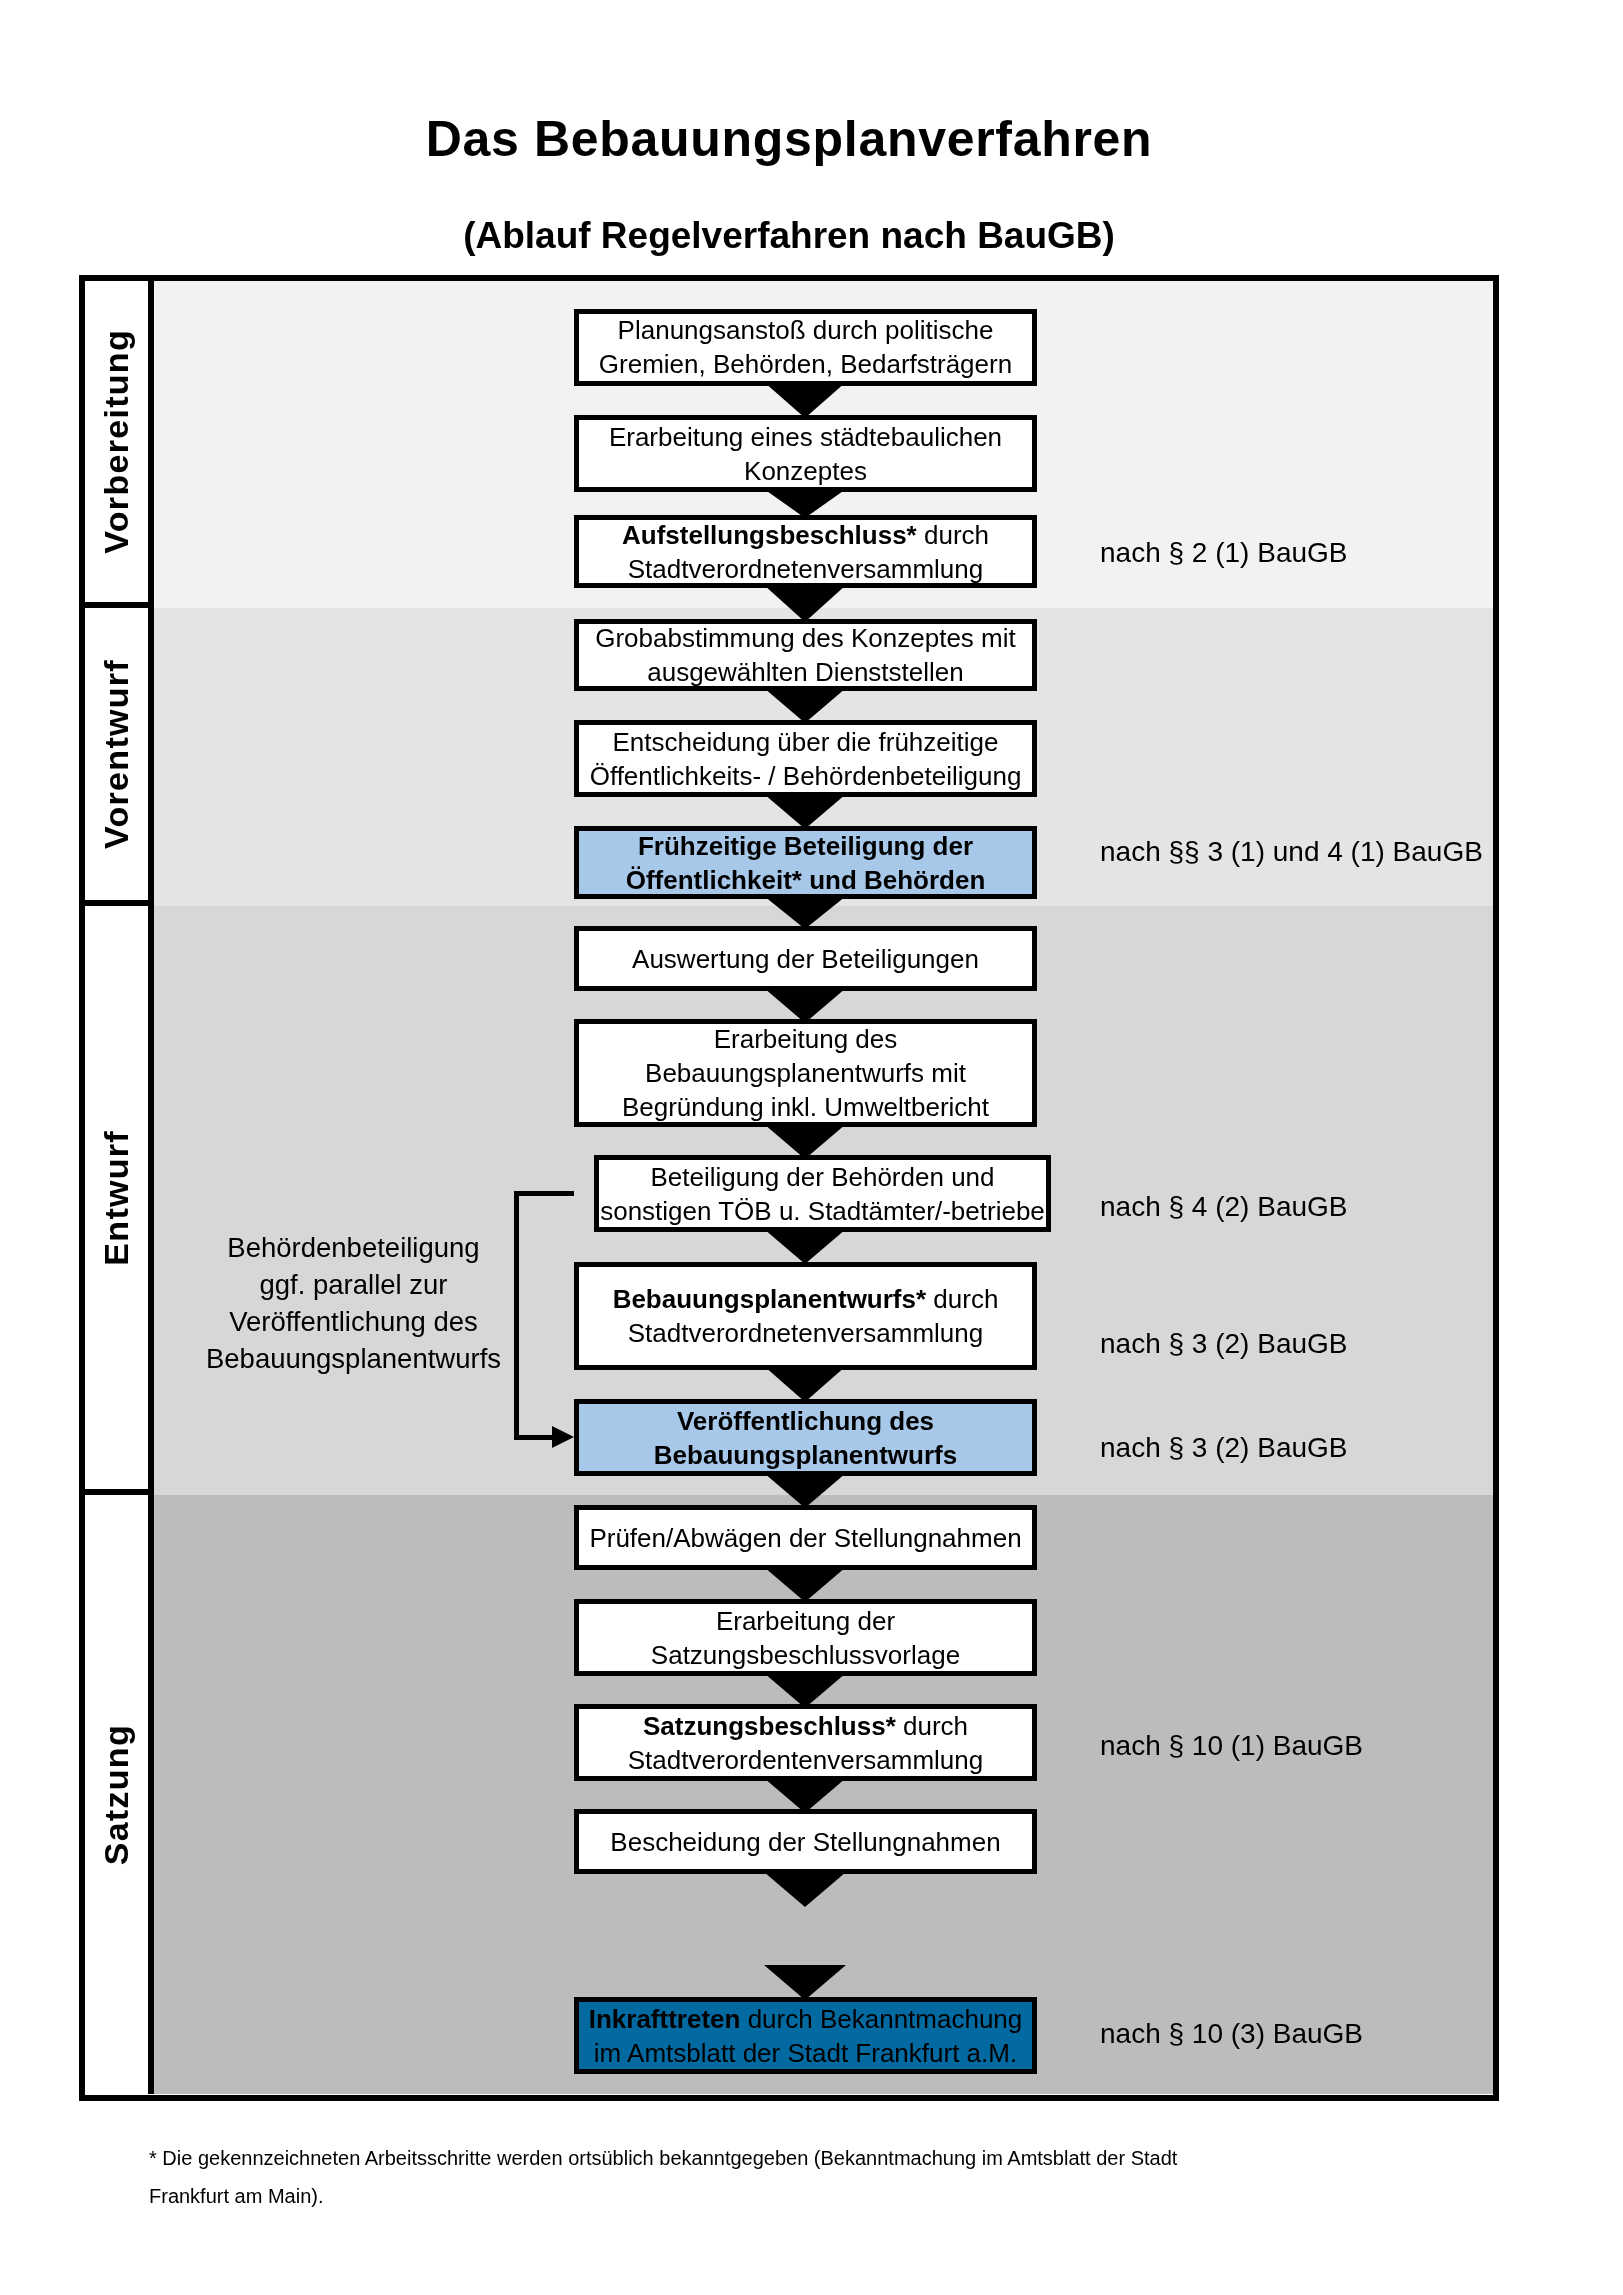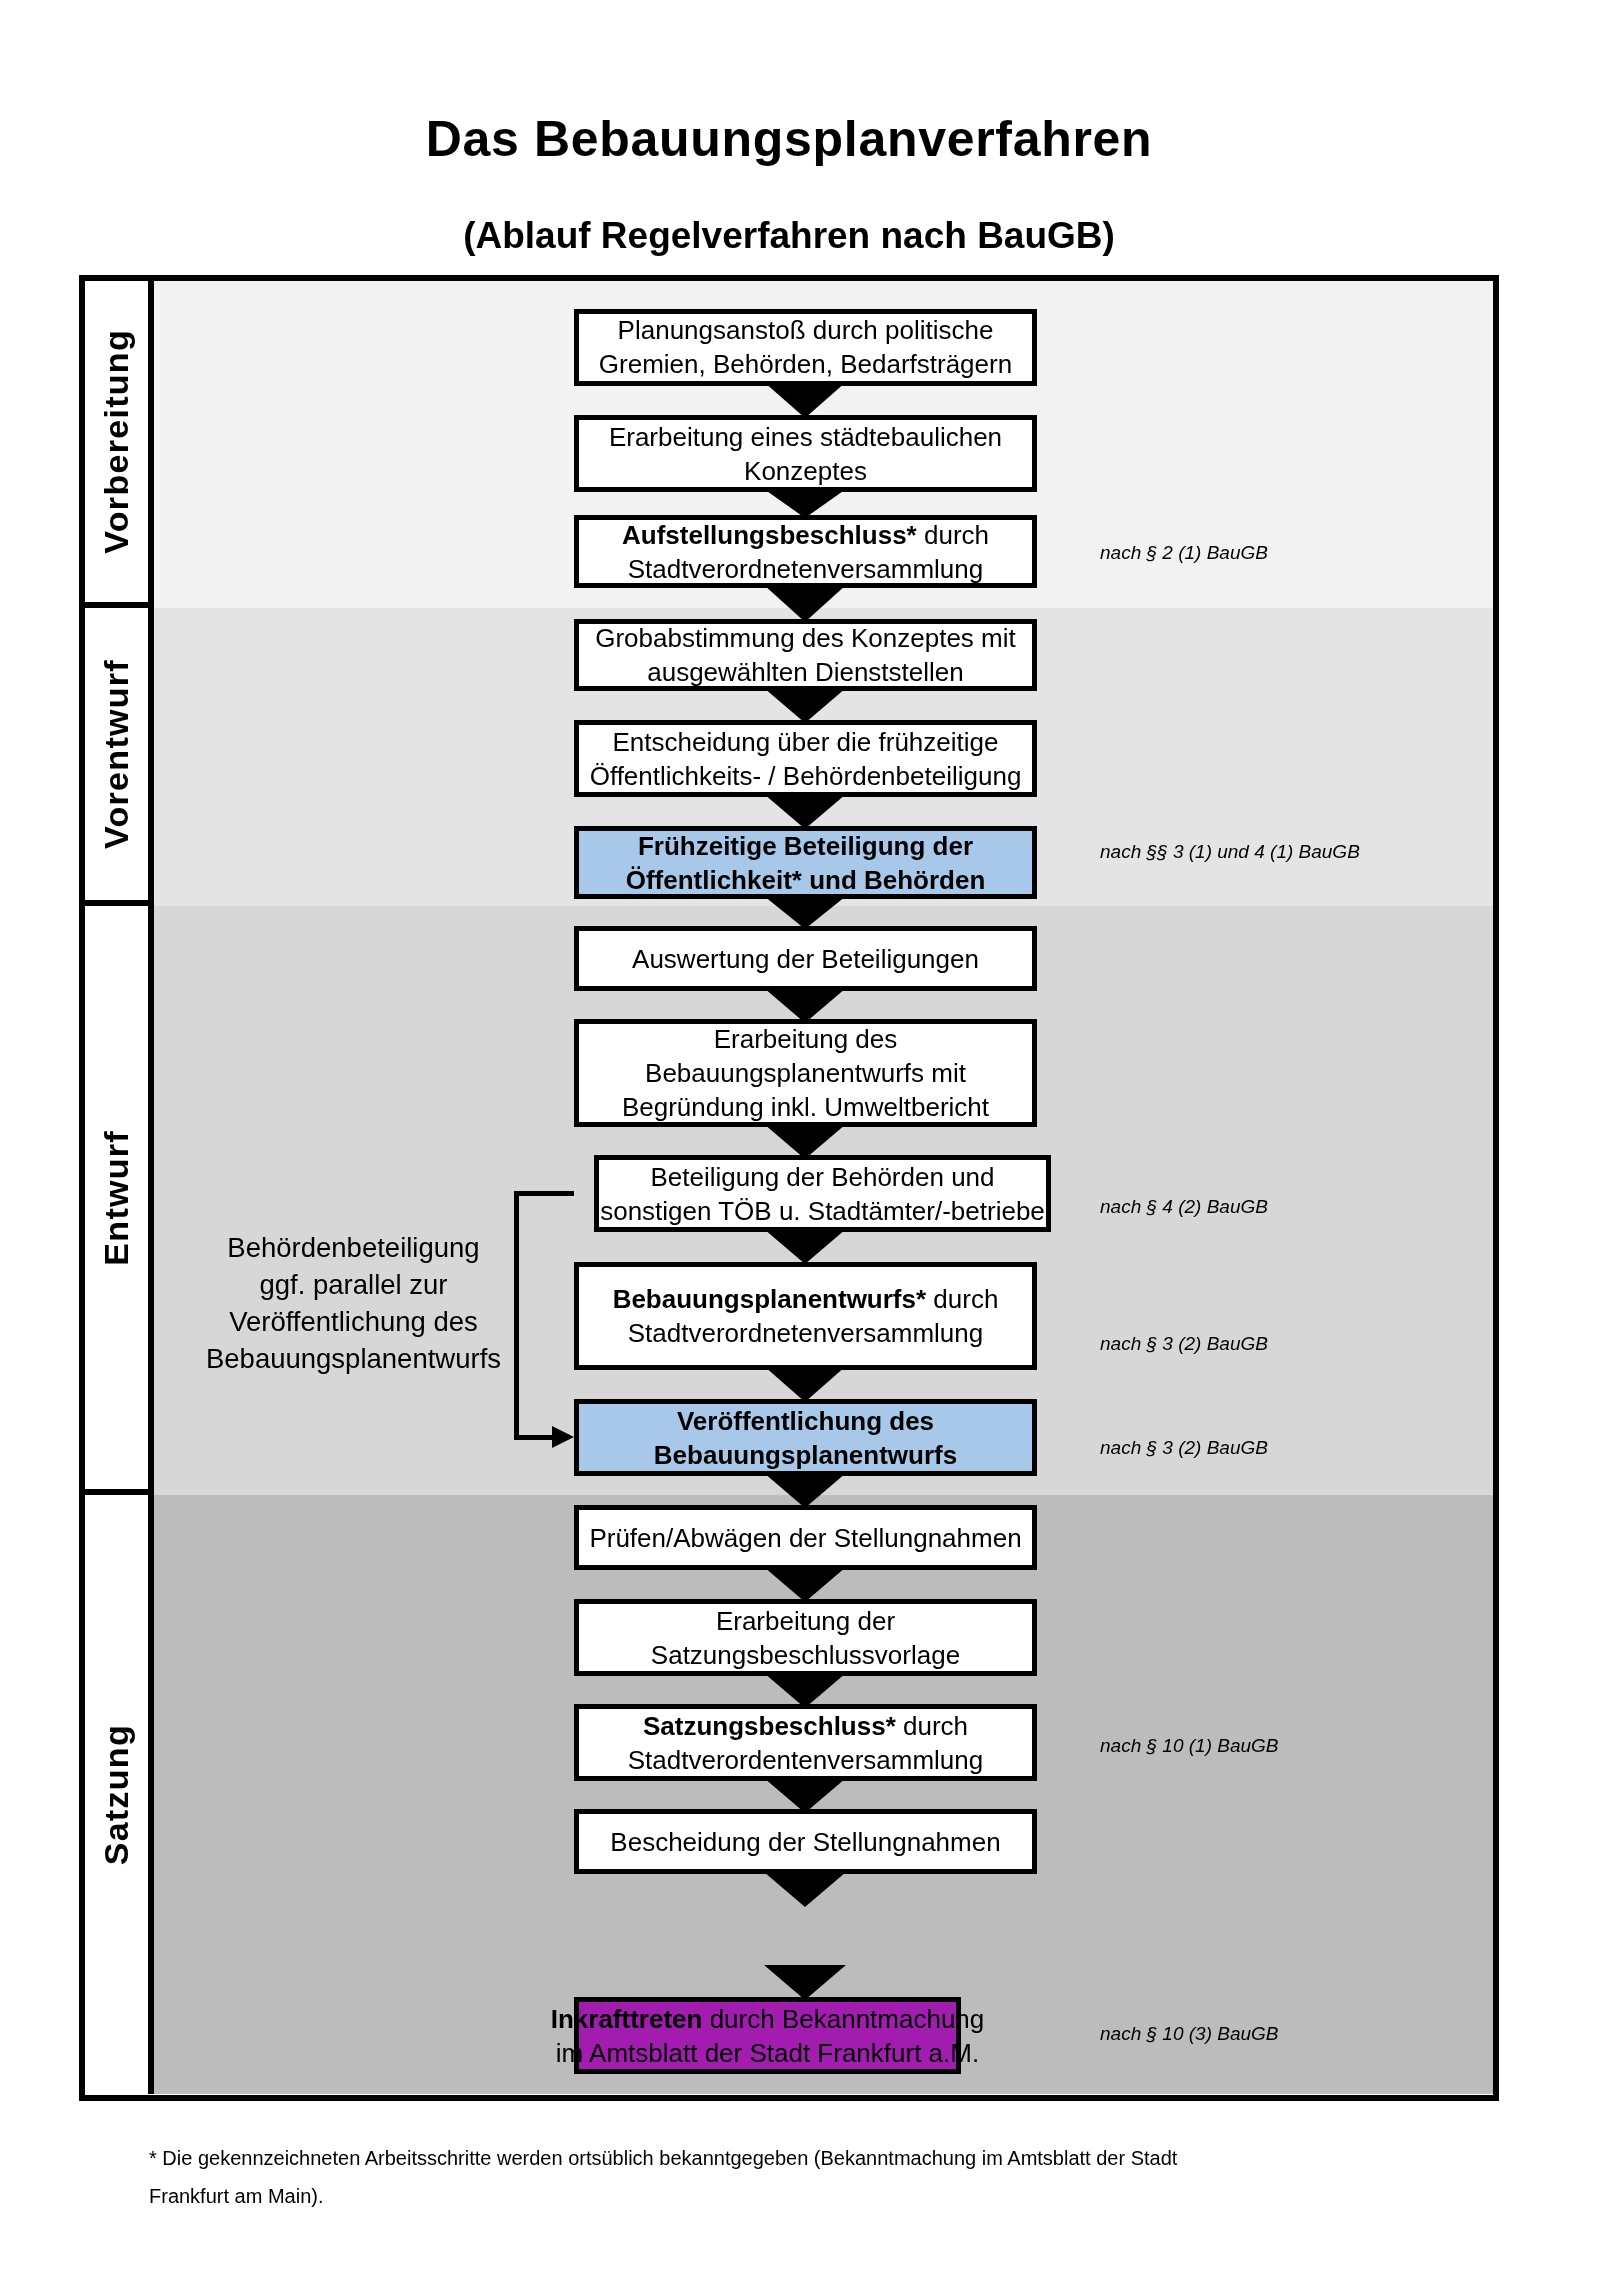--- a/index.html
+++ b/index.html
@@ -44,21 +44,21 @@
   .flow-layer{position:absolute;left:0;top:0;width:1407px;height:1813px;}
   .flow-box{
     position:absolute;box-sizing:border-box;
     border:5.2px solid #000;background:#ffffff;
     display:flex;flex-direction:column;align-items:center;justify-content:center;
   }
   .flow-box.highlight{background:#a8c8ea;}
   .box-line{font-size:26px;line-height:34px;white-space:nowrap;text-align:center;}
   .box-line .seg-b{font-weight:bold;}
   .arrow-down{position:absolute;width:0;height:0;border-style:solid;border-color:#000 transparent transparent transparent;}
-  .legal-ref{position:absolute;font-size:19px;line-height:31px;white-space:nowrap;font-style:italic;}
+  .legal-ref{position:absolute;font-size:28px;line-height:31px;white-space:nowrap;}
   .side-note{position:absolute;text-align:center;font-size:27.5px;line-height:37px;}
   .bracket-part{position:absolute;background:#000;}
   .bracket-head{
     position:absolute;width:0;height:0;border-style:solid;
     border-color:transparent transparent transparent #000;
     border-width:11.8px 0 11.8px 22px;
   }
   .footnote{
     position:absolute;left:149px;top:2139px;width:1388px;
     font-size:20px;line-height:38px;
@@ -163,21 +163,21 @@
         <div class="flow-box" style="left: 489px; top: 1423px; width: 463px; height: 77px;">
           <div class="box-line"><span class="seg-b">Satzungsbeschluss*</span><span class="seg-r"> durch</span></div>
           <div class="box-line"><span class="seg-r">Stadtverordentenversammlung</span></div>
         </div>
         <div class="arrow-down" style="left: 679px; top: 1497px; border-width: 35px 41px 0px;"></div>
         <div class="flow-box" style="left: 489px; top: 1528px; width: 463px; height: 65px;">
           <div class="box-line"><span class="seg-r">Bescheidung der Stellungnahmen</span></div>
         </div>
         <div class="arrow-down" style="left: 679px; top: 1591px; border-width: 35px 41px 0px;"></div>
         <div class="arrow-down" style="left: 679px; top: 1684px; border-width: 35px 41px 0px;"></div>
-        <div class="flow-box highlight" style="left: 489px; top: 1716px; width: 387px; height: 77px; background: #a21caf;">
+        <div class="flow-box highlight" style="left: 489px; top: 1716px; width: 463px; height: 77px; background: #0369a1;">
           <div class="box-line"><span class="seg-b">Inkrafttreten</span><span class="seg-r"> durch Bekanntmachung</span></div>
           <div class="box-line"><span class="seg-r">im Amtsblatt der Stadt Frankfurt a.M.</span></div>
         </div>
         <div class="legal-ref" style="left: 1015px; top: 256px;">nach § 2 (1) BauGB</div>
         <div class="legal-ref" style="left: 1015px; top: 555px;">nach §§ 3 (1) und 4 (1) BauGB</div>
         <div class="legal-ref" style="left: 1015px; top: 910px;">nach § 4 (2) BauGB</div>
         <div class="legal-ref" style="left: 1015px; top: 1047px;">nach § 3 (2) BauGB</div>
         <div class="legal-ref" style="left: 1015px; top: 1151px;">nach § 3 (2) BauGB</div>
         <div class="legal-ref" style="left: 1015px; top: 1449px;">nach § 10 (1) BauGB</div>
         <div class="legal-ref" style="left: 1015px; top: 1737px;">nach § 10 (3) BauGB</div>

